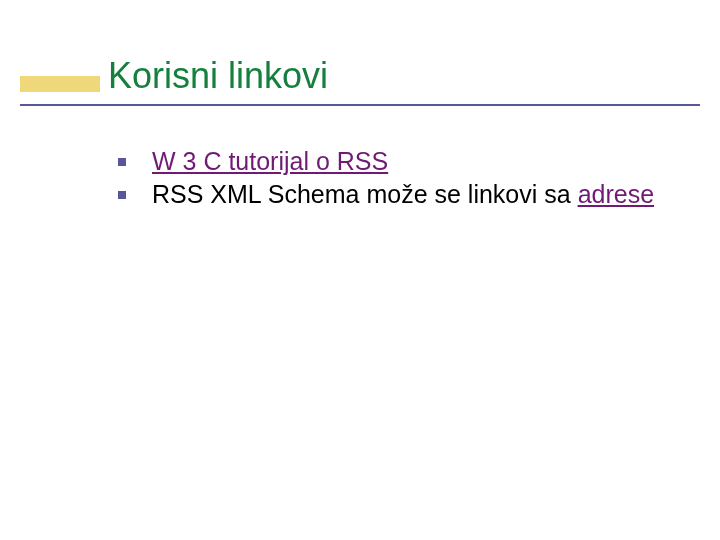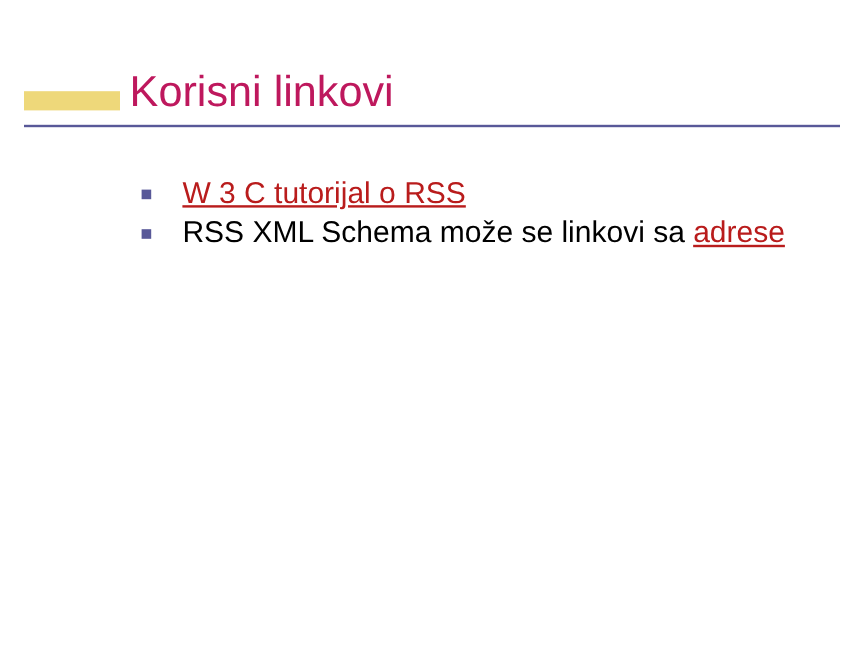--- a/index.html
+++ b/index.html
@@ -26,21 +26,21 @@
     width: 80px;
     height: 16px;
     background: #eed87a;
     margin-right: 0;
     position: relative;
     top: 8px;
   }
   .title-text {
     font-size: 36px;
     font-weight: 400;
-    color: #be185d;
+    color: #15803d;
     margin-left: 8px;
     line-height: 1;
   }
   .title-underline {
     position: absolute;
     left: 20px;
     top: 104px;
     width: 680px;
     height: 2px;
     background: #585898;
@@ -63,21 +63,21 @@
   .bullet-marker {
     position: absolute;
     left: 0;
     top: 12px;
     width: 8px;
     height: 8px;
     background: #585898;
   }
   .linkish {
     text-decoration: underline;
-    color: #b91c1c;
+    color: #701a75;
     cursor: pointer;
   }
 </style>
 </head>
 <body>
 
 <div class="slide">
 
   <div class="title-wrap">
     <div class="title-accent"></div>

